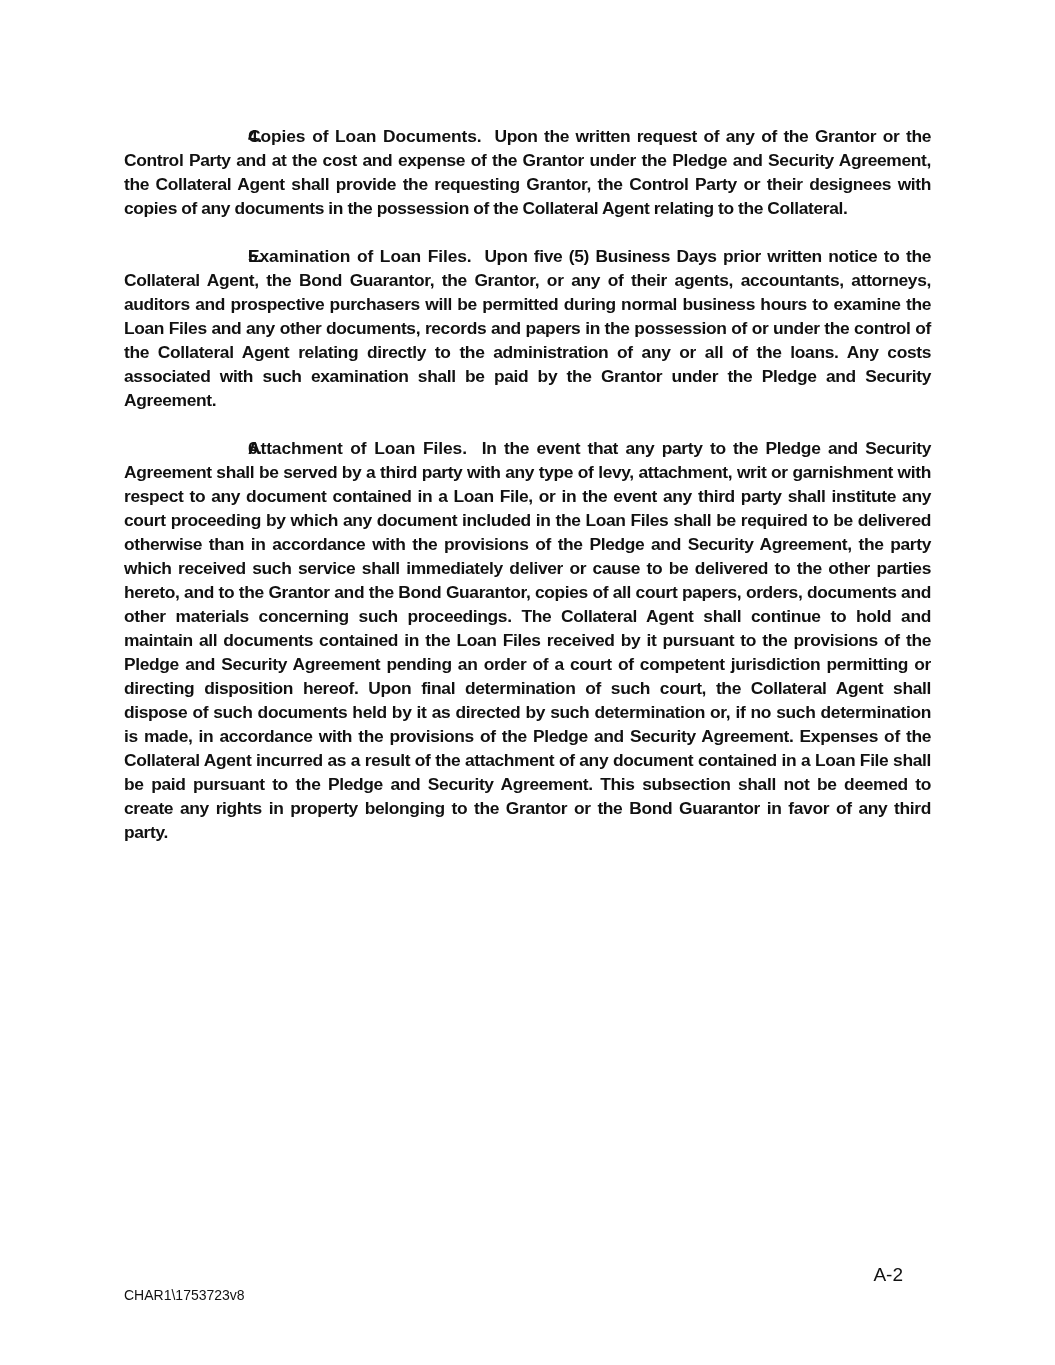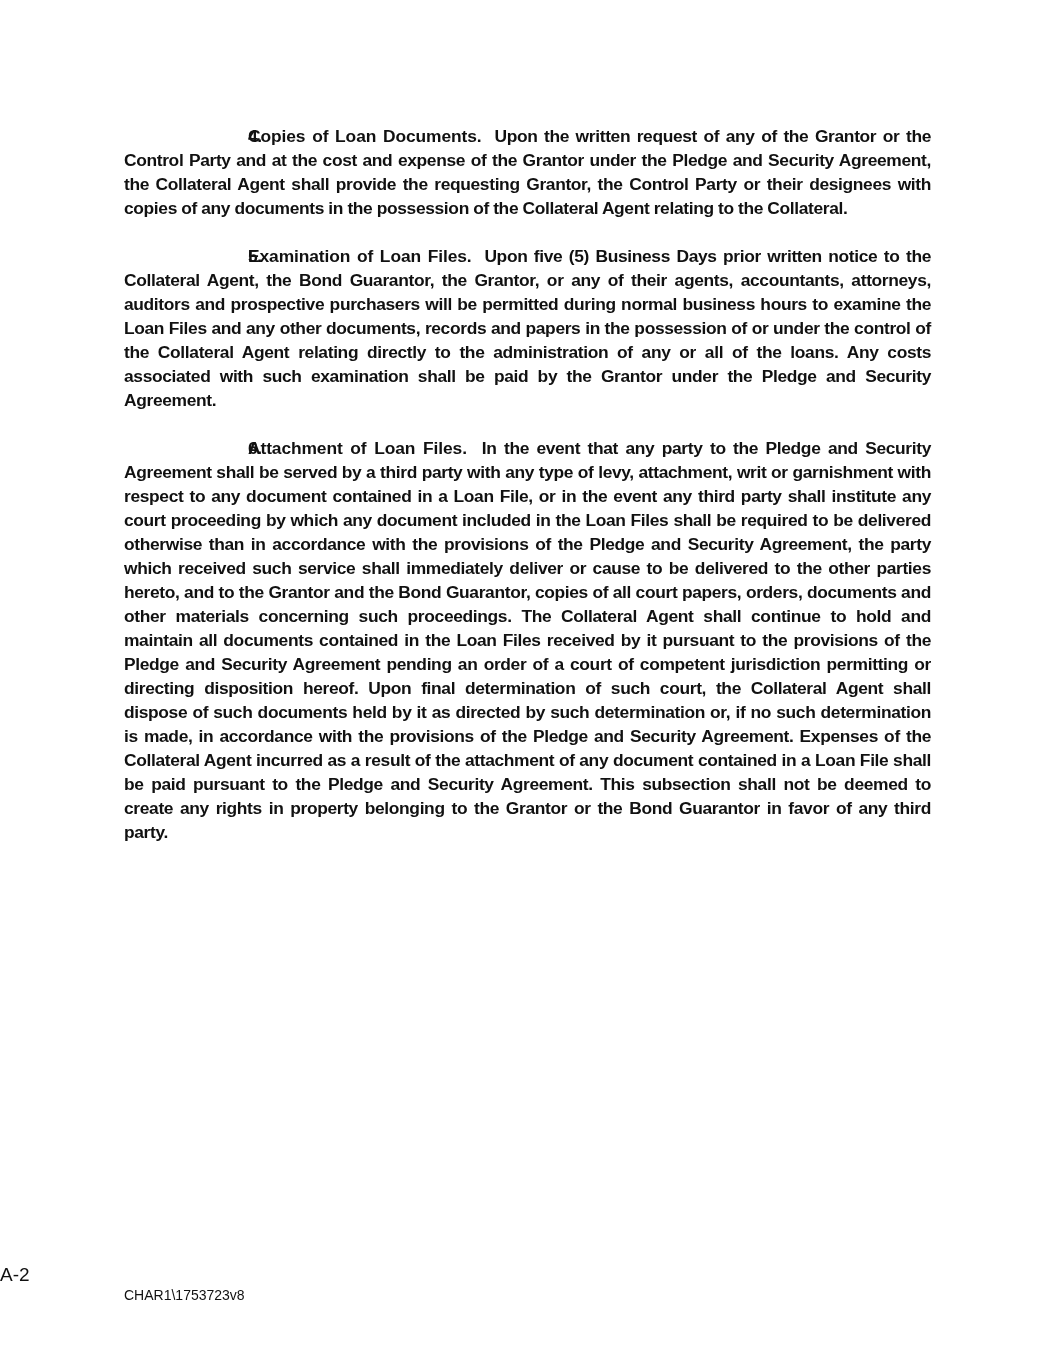--- a/index.html
+++ b/index.html
@@ -36,21 +36,21 @@
       width: 62px;
     }
     .heading {
       letter-spacing: -0.1px;
     }
     .page-number {
       position: absolute;
       left: 0;
       width: 903px;
       top: 1264px;
-      text-align: left;
+      text-align: right;
       font-family: "Liberation Sans", sans-serif;
       font-size: 19px;
       line-height: 22px;
       color: #111111;
     }
     .doc-id {
       position: absolute;
       left: 124px;
       top: 1288px;
       font-family: "Liberation Sans", sans-serif;

